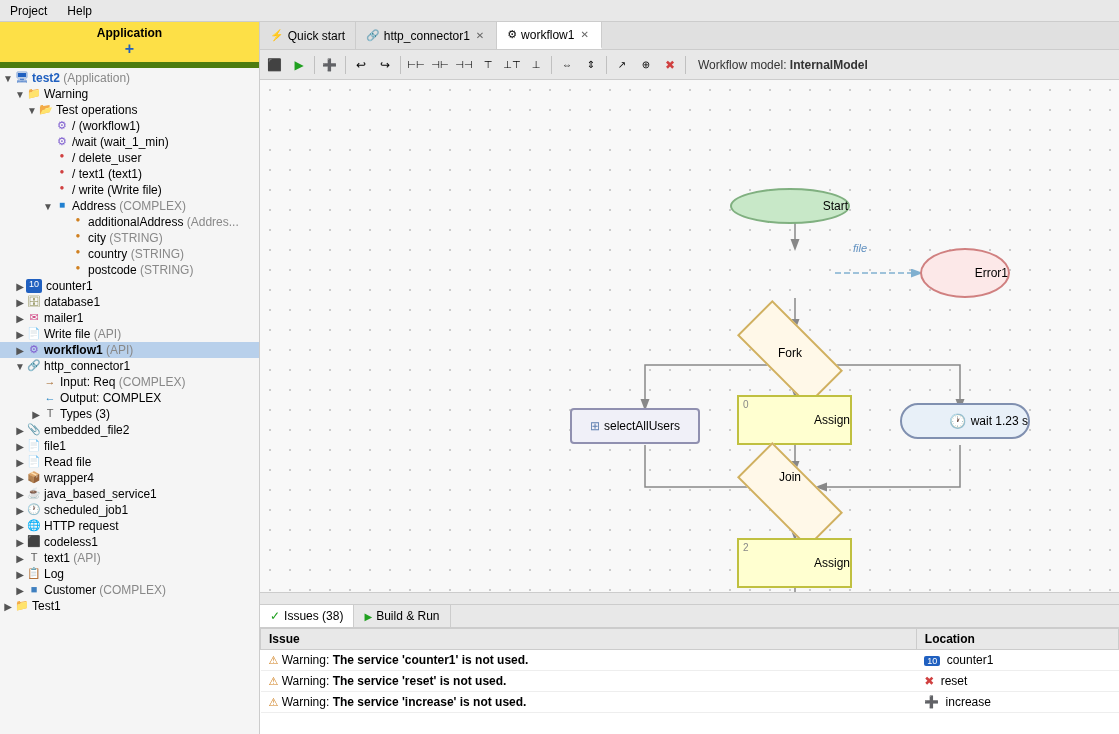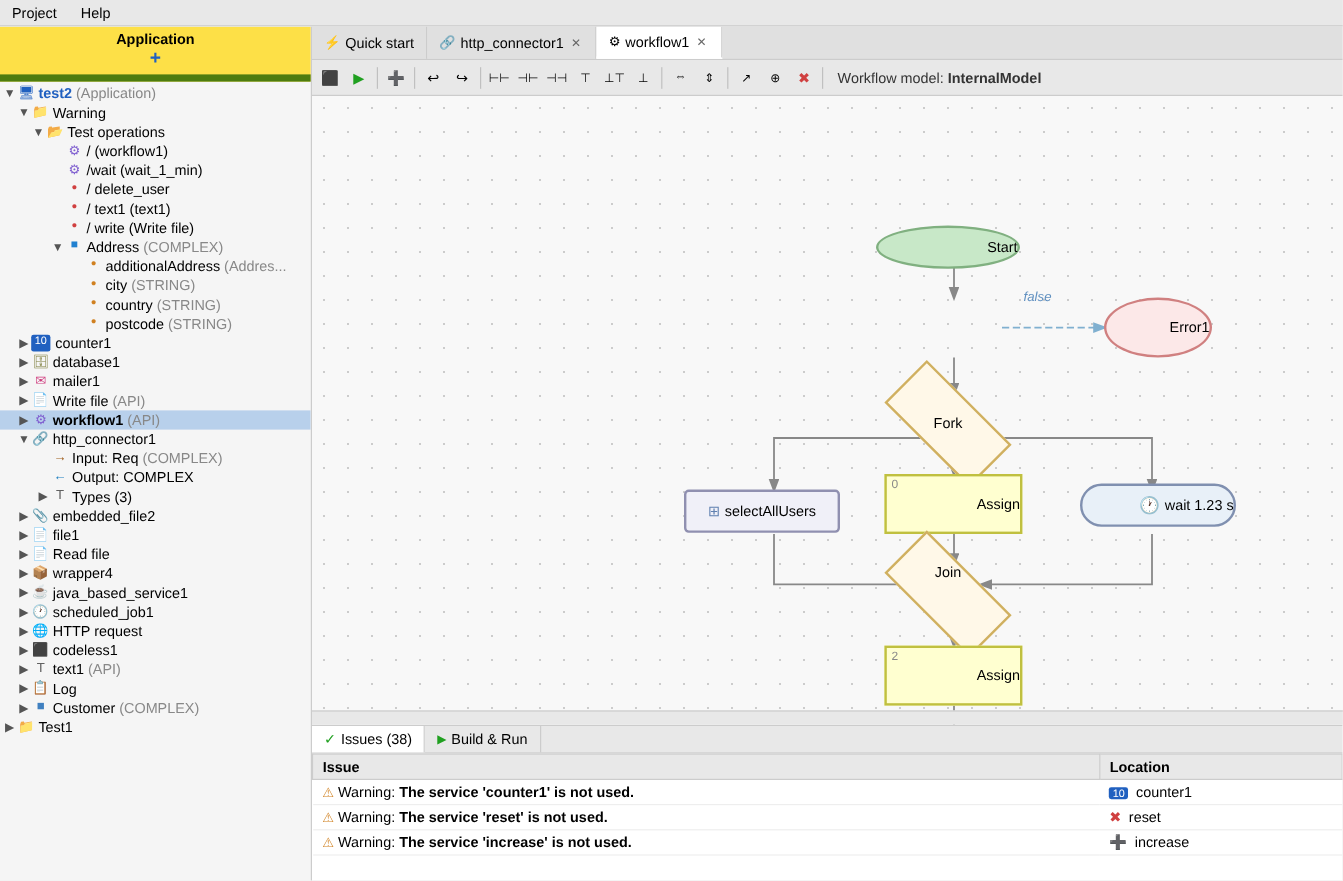--- a/index.html
+++ b/index.html
@@ -430,21 +430,21 @@
                 <path d="M0,0 L0,6 L8,3 z" fill="#80b0d0"></path>
               </marker>
             </defs>
           </svg>
 
           <div class="shape shape-oval" style="left:470px; top:108px; width:120px; height:36px;">
             <span>Start</span>
           </div>
 
 
-          <div style="position:absolute;left:593px;top:162px;color:#6090c0;font-style:italic;font-size:11px;">false</div>
+          <div style="position:absolute;left:593px;top:162px;color:#6090c0;font-style:italic;font-size:11px;">file</div>
 
           <div class="shape shape-ellipse-pink" style="left:660px; top:168px; width:90px; height:50px;">
             <span>Error1</span>
           </div>
 
           <div style="position:absolute; left:480px; top:248px; width:100px; height:50px;">
             <div style="position:absolute;left:0;top:0;width:100px;height:50px;background:#fff8e8;border:2px solid #d0b060;transform:rotate(45deg);transform-origin:50% 50%;"></div>
             <div style="position:absolute;left:0;top:0;width:100px;height:50px;display:flex;align-items:center;justify-content:center;">
               <span>Fork</span>
             </div>

